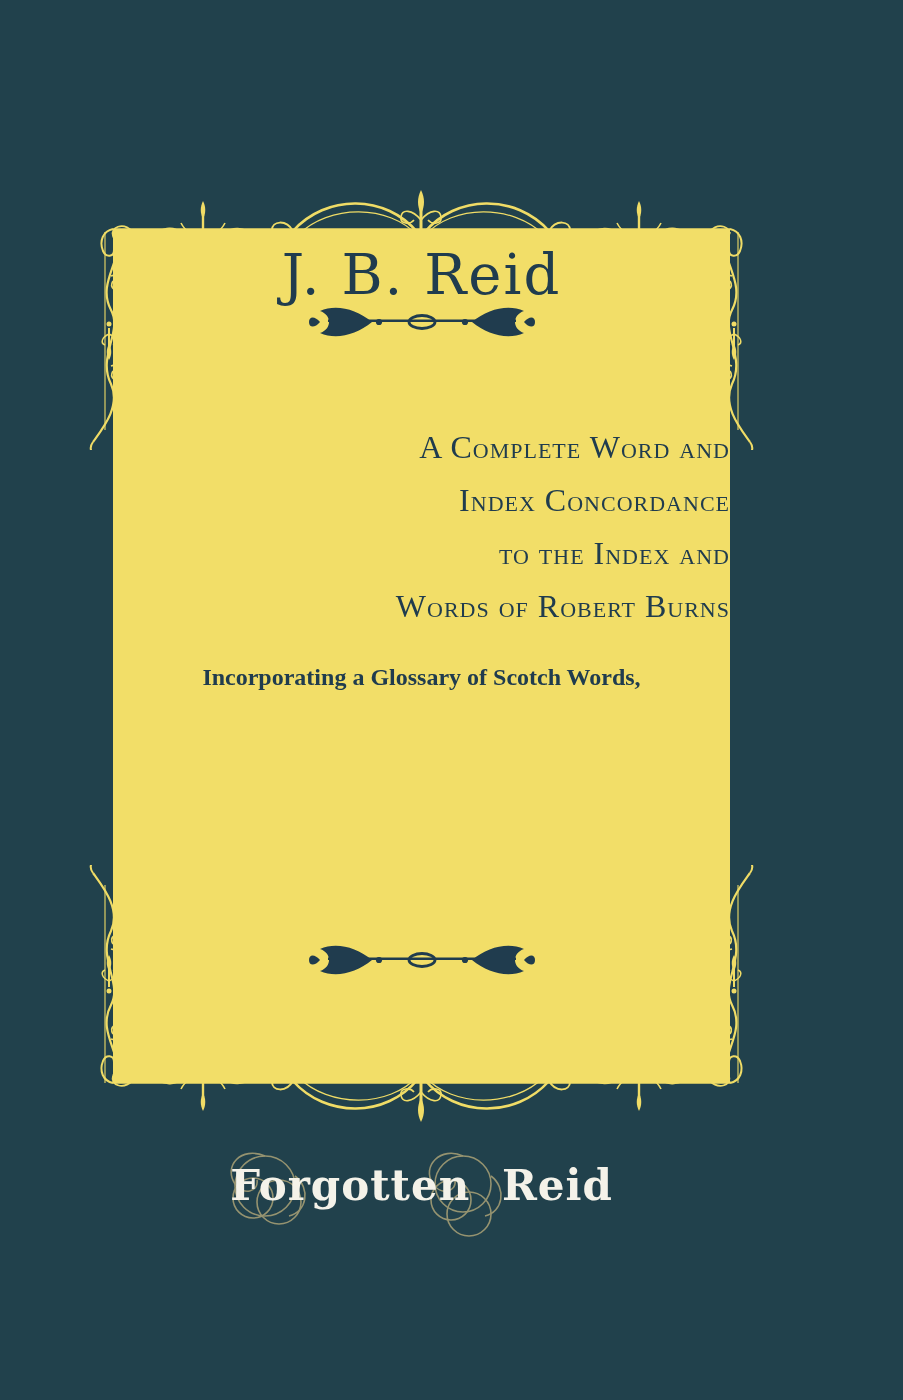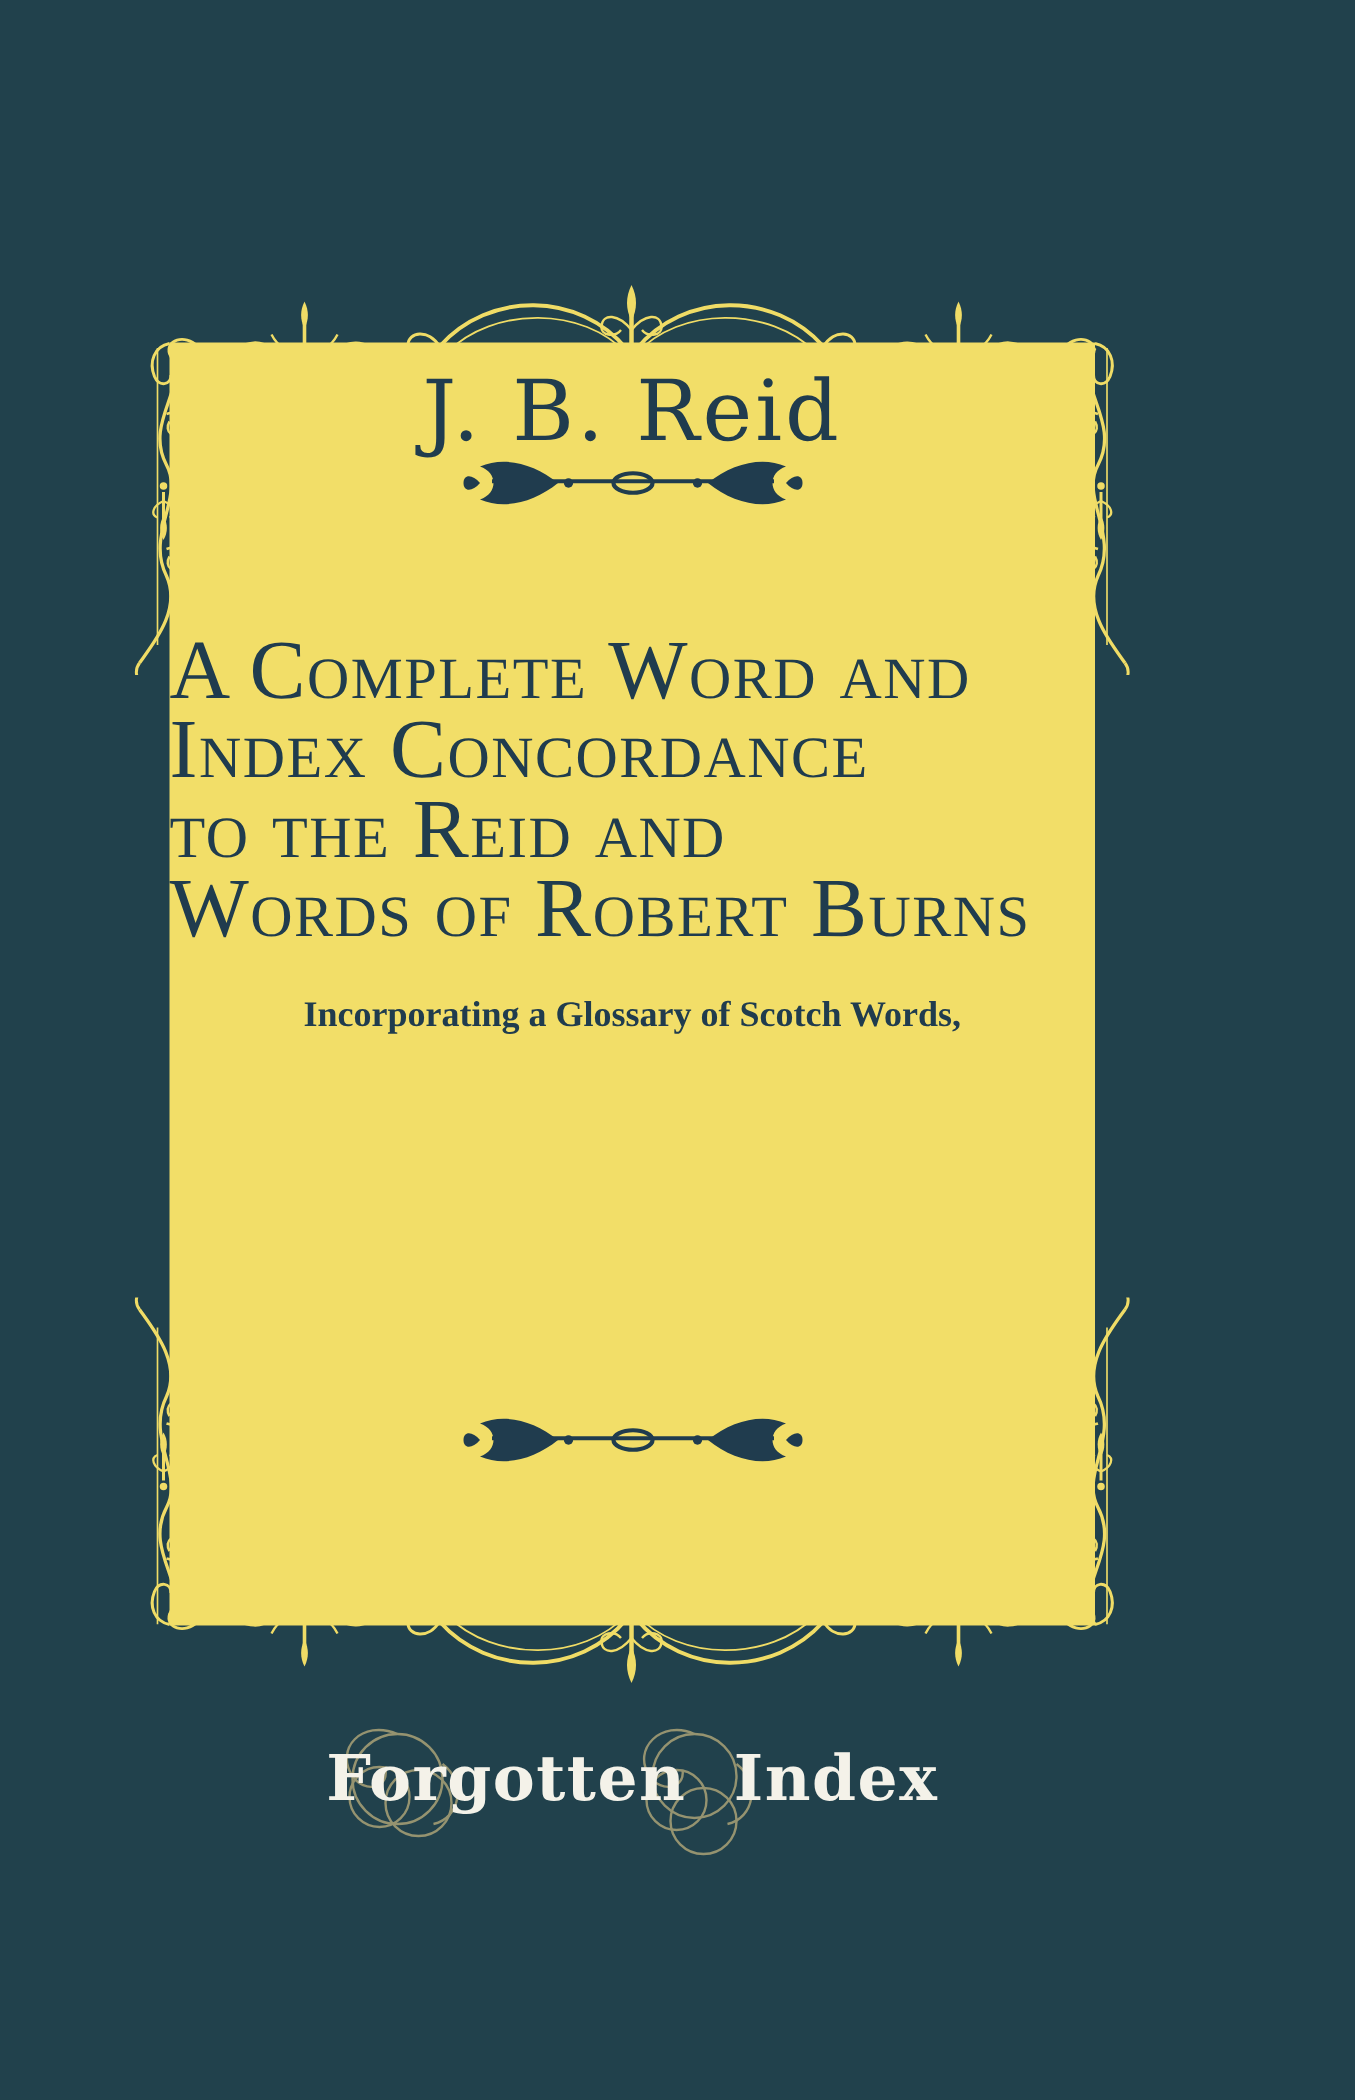--- a/index.html
+++ b/index.html
@@ -32,23 +32,23 @@
   .divider{position:absolute;left:50%;transform:translateX(-50%);width:228px;height:44px;color:var(--ink);}
   .divider-author{top:71px;}
   .divider-lower{top:709px;}
   
   .author{
     position:absolute;top:4px;left:0;width:100%;text-align:center;
     font-family:"DejaVu Serif", serif;
     font-size:56px;line-height:84px;color:var(--ink);letter-spacing:2px;
   }
   .title{
-    position:absolute;top:192px;left:0;width:100%;text-align:left;
+    position:absolute;top:192px;left:0;width:100%;text-align:right;
     font-family:"Liberation Serif", serif;font-weight:400;
-    font-variant:small-caps;font-size:56px;line-height:53px;
+    font-variant:small-caps;font-size:32px;line-height:53px;
     color:var(--ink);letter-spacing:1px;
   }
   .title span{display:block;}
   .subtitle{
     position:absolute;top:432px;left:0;width:100%;text-align:center;
     font-family:"Liberation Serif", serif;font-weight:700;
     font-size:24px;line-height:33px;color:var(--ink);
   }
   .subtitle span{display:block;}
   
@@ -212,21 +212,21 @@
         <path d="M64,22 C48,9 28,4 12,11 C24,15 24,29 12,33 C28,40 48,35 64,22 Z" stroke="none"></path>
         <path d="M12,22 C7,16 1,16 1,22 C1,28 7,28 12,22 Z" stroke="none"></path>
         <path d="M164,22 C180,9 200,4 216,11 C204,15 204,29 216,33 C200,40 180,35 164,22 Z" stroke="none"></path>
         <path d="M216,22 C221,16 227,16 227,22 C227,28 221,28 216,22 Z" stroke="none"></path>
       </g>
     </svg>
 
     <h1 class="title">
       <span>A Complete Word and</span>
       <span>Index Concordance</span>
-      <span>to the Reid and</span>
+      <span>to the Index and</span>
       <span>Words of Robert Burns</span>
     </h1>
 
     <h2 class="subtitle">
       <span>Incorporating a Glossary of Scotch Words,</span>
     </h2>
 
     <svg class="divider divider-lower" viewBox="0 0 228 44" xmlns="http://www.w3.org/2000/svg">
       <g fill="currentColor" stroke="currentColor">
         <path d="M20,20.8 H208" stroke-width="2.6" fill="none"></path>
@@ -254,16 +254,16 @@
     </svg>
     <svg class="swirl swirl-b" viewBox="0 0 110 110" xmlns="http://www.w3.org/2000/svg">
       <g fill="none" stroke="currentColor" stroke-width="1.6">
         <circle cx="52" cy="44" r="28"></circle>
         <circle cx="40" cy="60" r="20"></circle>
         <circle cx="58" cy="74" r="22"></circle>
         <path d="M52,16 C30,6 10,26 22,44 C30,56 46,52 44,40"></path>
         <path d="M80,36 C96,48 92,72 74,76"></path>
       </g>
     </svg>
-    <span class="logo-text">Forgotten Index</span>
+    <span class="logo-text">Forgotten Reid</span>
   </div>
 
 </div>
 
 </body></html>

